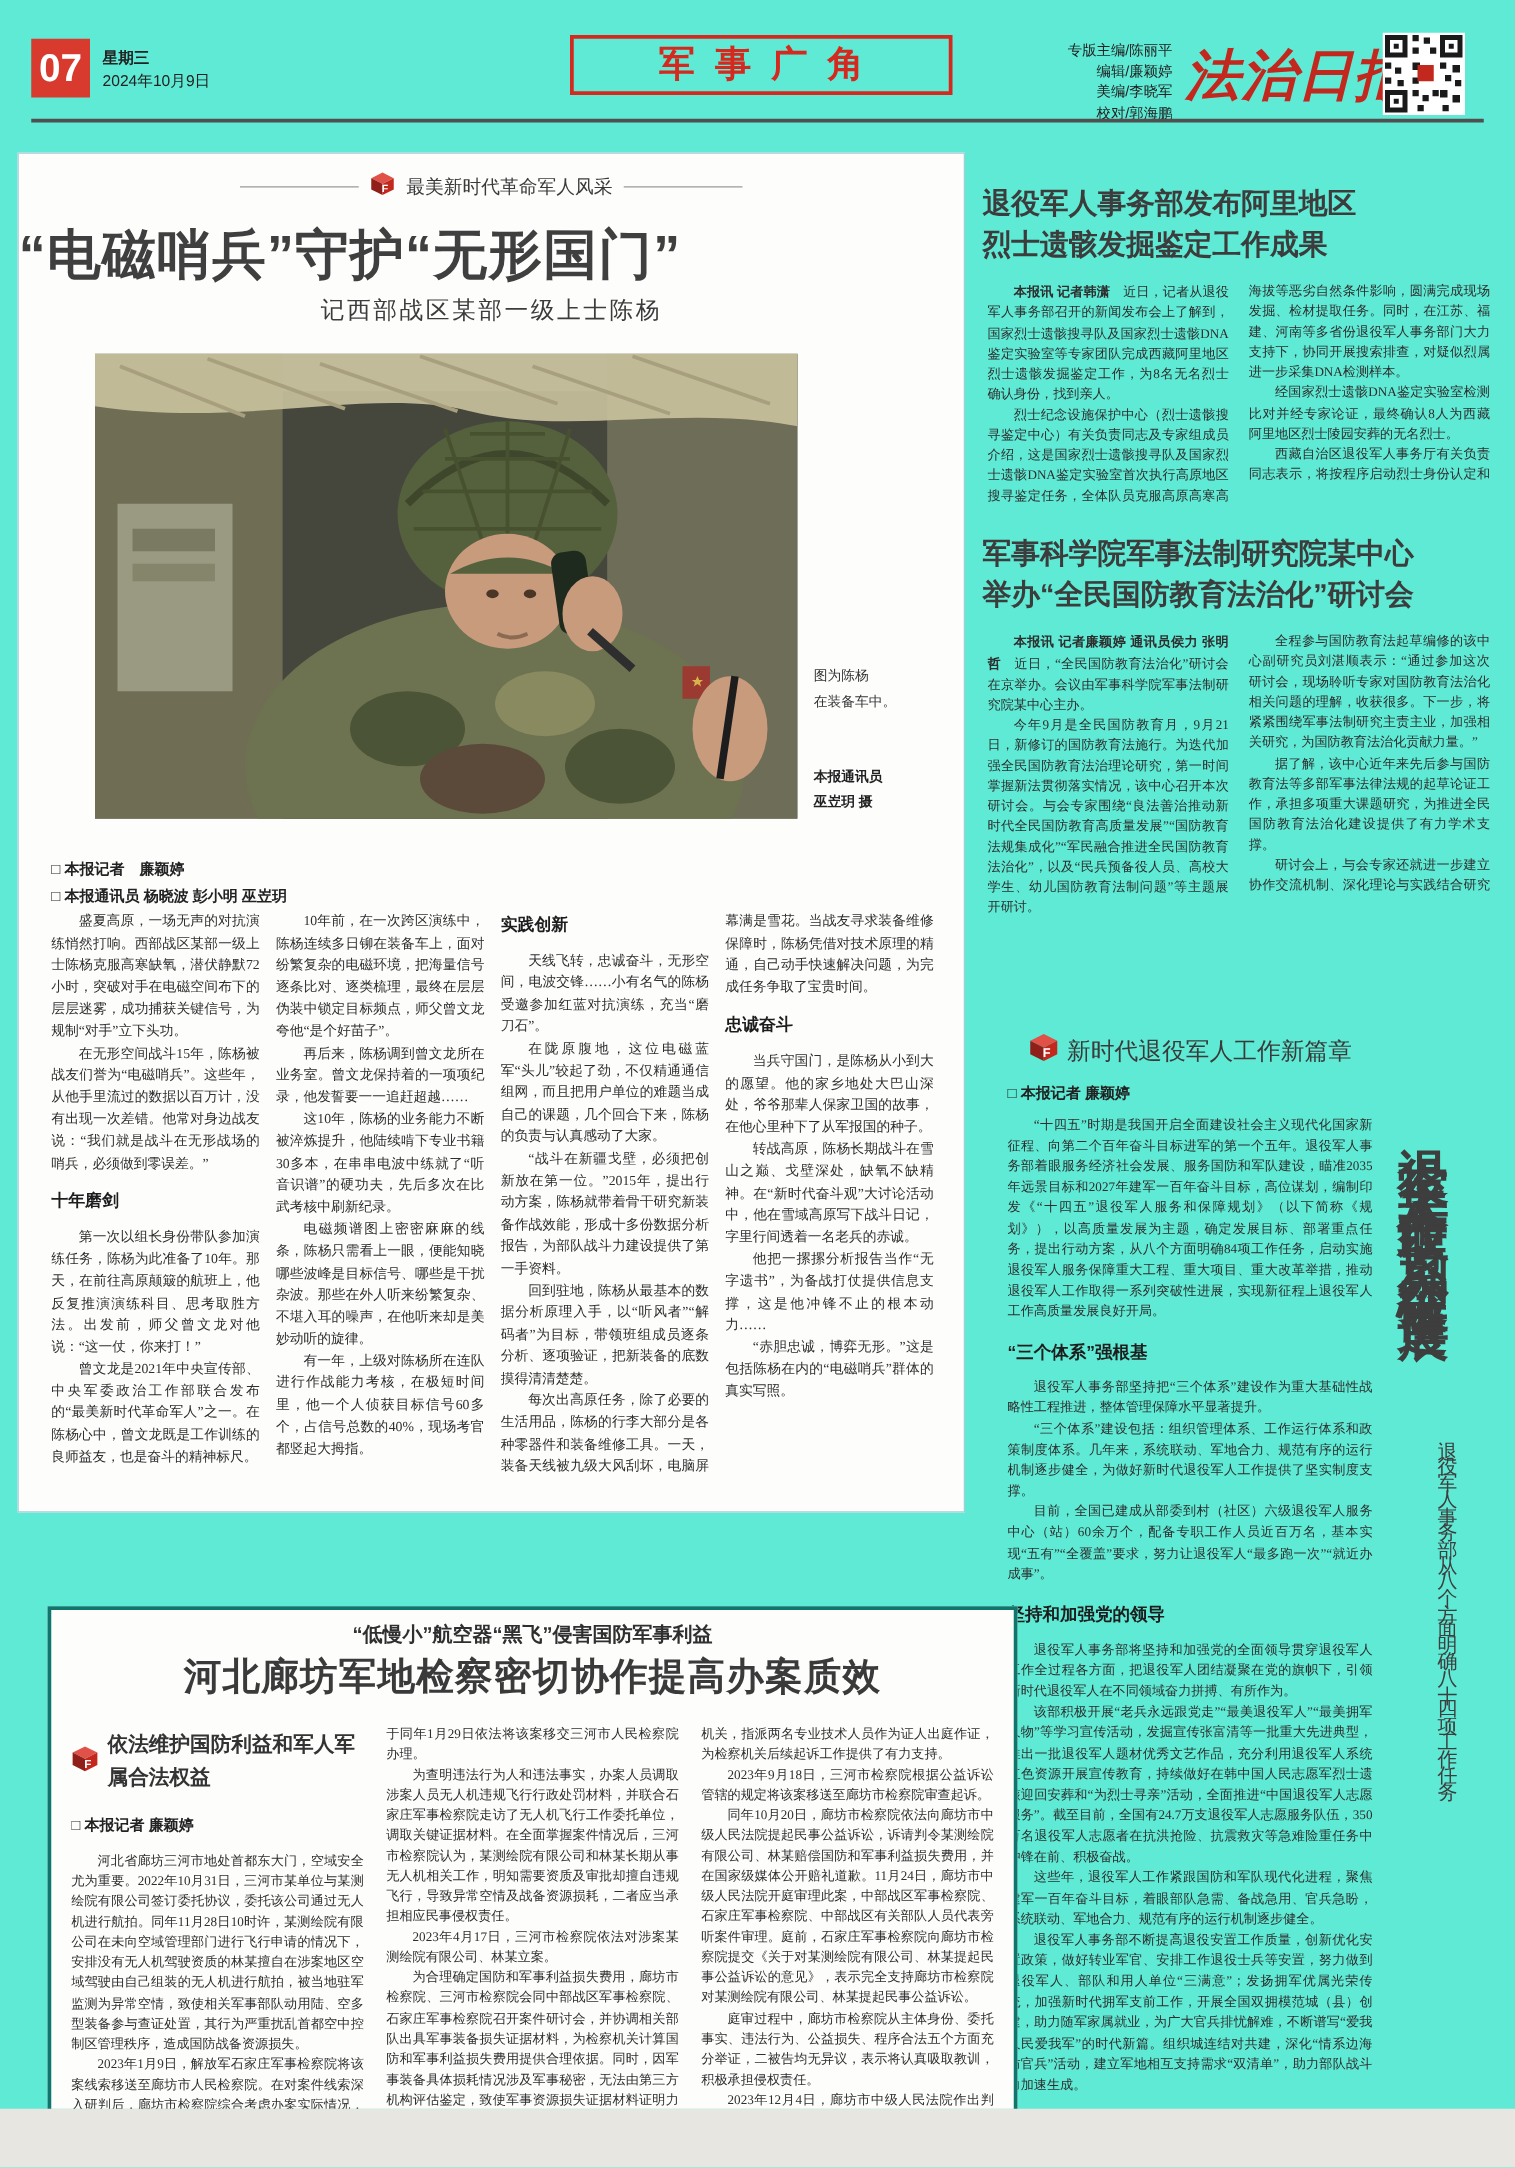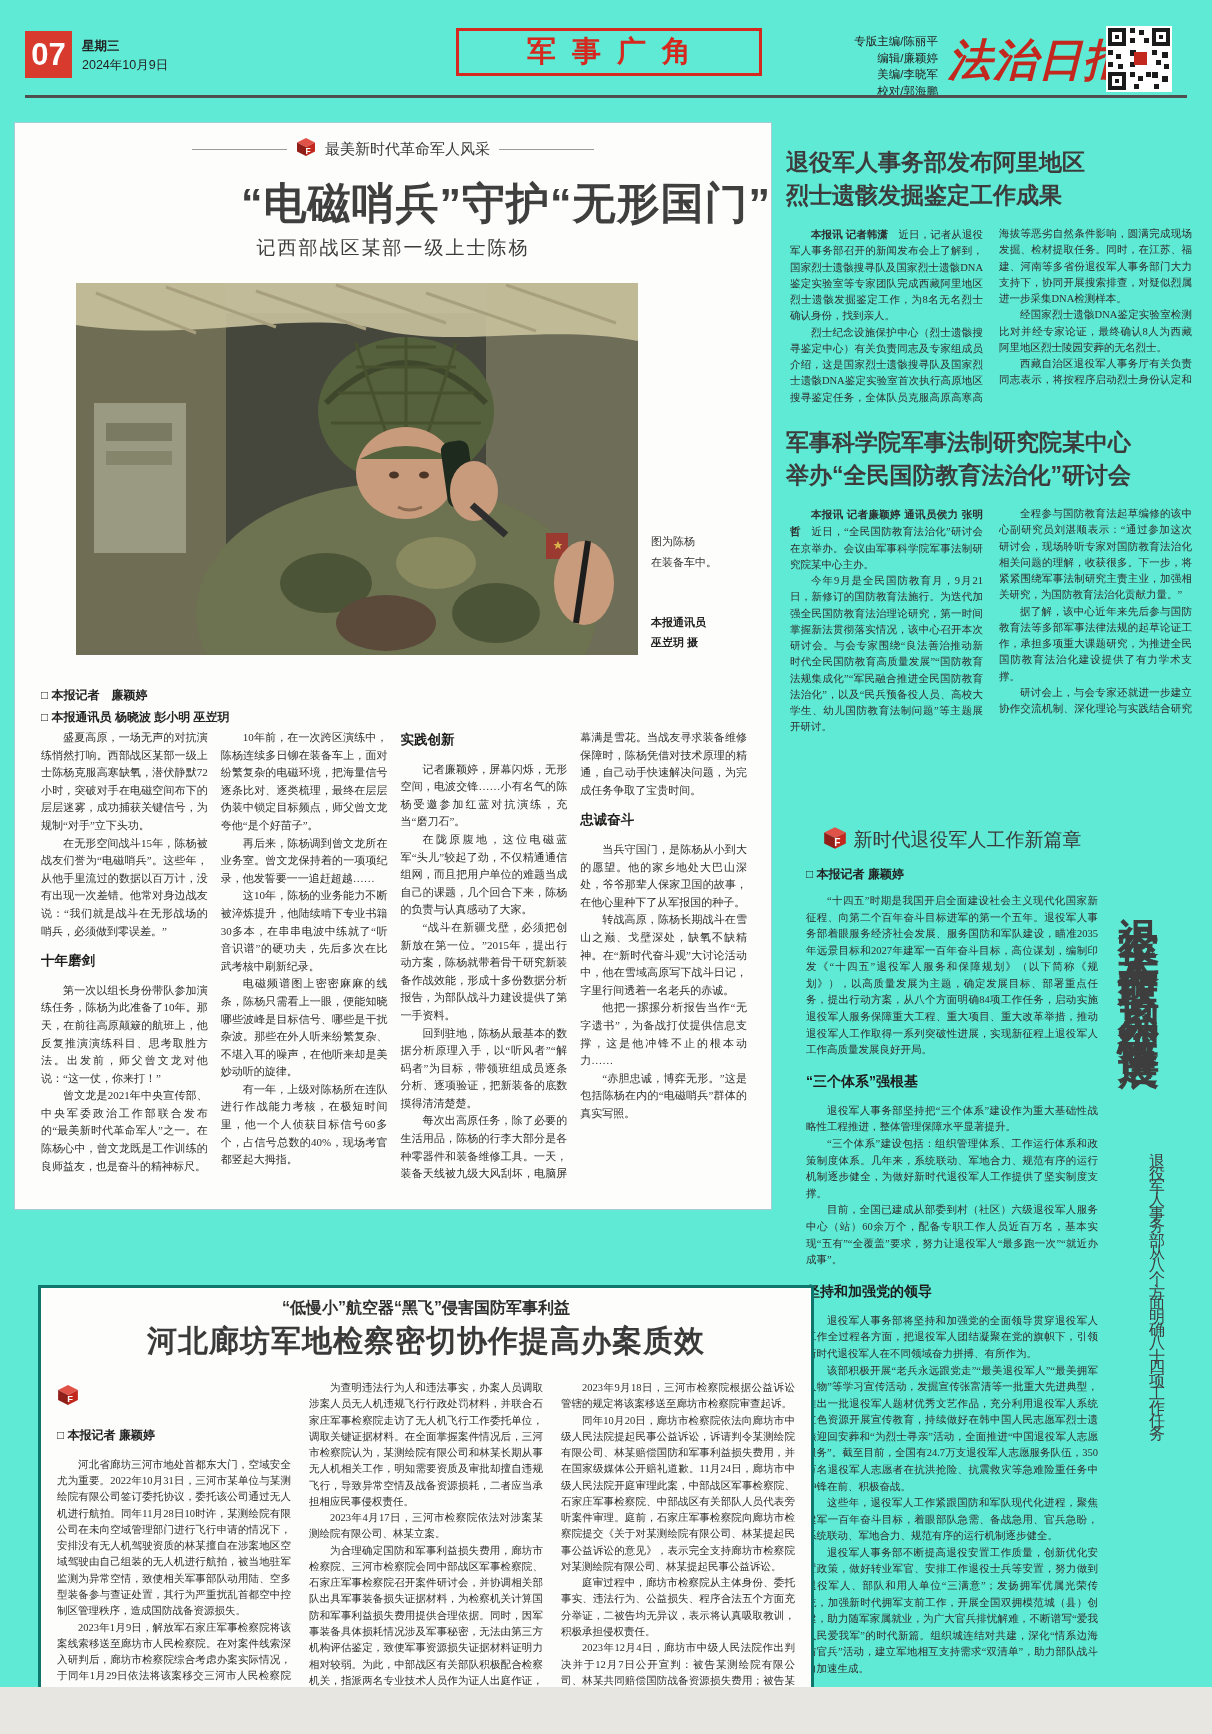--- a/index.html
+++ b/index.html
@@ -19,21 +19,21 @@
     font-family:"Liberation Serif",serif;font-weight:bold;font-style:italic;font-size:44px;line-height:62px;
     letter-spacing:1px;white-space:nowrap;}
   .qr{position:absolute;left:1106px;top:26px;}
   .head-rule{position:absolute;left:25px;top:95px;width:1162px;height:3px;background:#4f4f4f;}
 
   
   .main-box{position:absolute;left:14px;top:122px;width:756px;height:1086px;border:1px solid #a8cbd8;background:#fdfdfc;}
   .badge-row{position:absolute;left:0;top:14px;width:100%;display:flex;align-items:center;justify-content:center;gap:9px;}
   .badge-row .rule{width:95px;height:1px;background:#9a9a9a;}
   .badge-row .badge-label{font-size:15px;color:#3a3a3a;}
-  .main-headline{position:absolute;left:0;top:52px;width:100%;text-align:right;font-size:43px;font-weight:600;
+  .main-headline{position:absolute;left:0;top:52px;width:100%;text-align:left;font-size:43px;font-weight:600;
     color:#3f3f3f;letter-spacing:1px;}
   .main-subtitle{position:absolute;left:0;top:112px;width:100%;text-align:center;font-size:19px;color:#3c3c3c;letter-spacing:2px;}
   .photo-wrap{position:absolute;left:61px;top:160px;width:562px;height:372px;overflow:hidden;background:#6f6e55;}
   .photo-caption{position:absolute;left:636px;top:408px;width:70px;font-family:"Liberation Serif",serif;
     font-size:11px;line-height:1.9;color:#333;}
   .photo-credit{position:absolute;left:636px;top:490px;width:70px;font-size:11px;font-weight:bold;line-height:1.8;color:#222;}
   .main-byline{position:absolute;left:26px;top:562px;font-size:12px;font-weight:bold;line-height:1.8;color:#222;}
   .main-body{position:absolute;left:26px;top:606px;width:706px;height:462px;overflow:hidden;
     column-count:4;column-gap:13px;column-fill:auto;
     font-family:"Liberation Serif",serif;font-size:11px;line-height:1.6;color:#2e2e2e;}
@@ -204,21 +204,21 @@
         <p class="art-p">在无形空间战斗15年，陈杨被战友们誉为“电磁哨兵”。这些年，从他手里流过的数据以百万计，没有出现一次差错。他常对身边战友说：“我们就是战斗在无形战场的哨兵，必须做到零误差。”</p>
         <div class="col-subhead">十年磨剑</div>
         <p class="art-p">第一次以组长身份带队参加演练任务，陈杨为此准备了10年。那天，在前往高原颠簸的航班上，他反复推演演练科目、思考取胜方法。出发前，师父曾文龙对他说：“这一仗，你来打！”</p>
         <p class="art-p">曾文龙是2021年中央宣传部、中央军委政治工作部联合发布的“最美新时代革命军人”之一。在陈杨心中，曾文龙既是工作训练的良师益友，也是奋斗的精神标尺。</p>
         <p class="art-p">10年前，在一次跨区演练中，陈杨连续多日铆在装备车上，面对纷繁复杂的电磁环境，把海量信号逐条比对、逐类梳理，最终在层层伪装中锁定目标频点，师父曾文龙夸他“是个好苗子”。</p>
         <p class="art-p">再后来，陈杨调到曾文龙所在业务室。曾文龙保持着的一项项纪录，他发誓要一一追赶超越……</p>
         <p class="art-p">这10年，陈杨的业务能力不断被淬炼提升，他陆续啃下专业书籍30多本，在串串电波中练就了“听音识谱”的硬功夫，先后多次在比武考核中刷新纪录。</p>
         <p class="art-p">电磁频谱图上密密麻麻的线条，陈杨只需看上一眼，便能知晓哪些波峰是目标信号、哪些是干扰杂波。那些在外人听来纷繁复杂、不堪入耳的噪声，在他听来却是美妙动听的旋律。</p>
         <p class="art-p">有一年，上级对陈杨所在连队进行作战能力考核，在极短时间里，他一个人侦获目标信号60多个，占信号总数的40%，现场考官都竖起大拇指。</p>
         <div class="col-subhead">实践创新</div>
-        <p class="art-p">记者廉颖婷，屏幕闪烁，无形空间，电波交锋……小有名气的陈杨受邀参加红蓝对抗演练，充当“磨刀石”。</p>
+        <p class="art-p">天线飞转，忠诚奋斗，无形空间，电波交锋……小有名气的陈杨受邀参加红蓝对抗演练，充当“磨刀石”。</p>
         <p class="art-p">在陇原腹地，这位电磁蓝军“头儿”较起了劲，不仅精通通信组网，而且把用户单位的难题当成自己的课题，几个回合下来，陈杨的负责与认真感动了大家。</p>
         <p class="art-p">“战斗在新疆戈壁，必须把创新放在第一位。”2015年，提出行动方案，陈杨就带着骨干研究新装备作战效能，形成十多份数据分析报告，为部队战斗力建设提供了第一手资料。</p>
         <p class="art-p">回到驻地，陈杨从最基本的数据分析原理入手，以“听风者”“解码者”为目标，带领班组成员逐条分析、逐项验证，把新装备的底数摸得清清楚楚。</p>
         <p class="art-p">每次出高原任务，除了必要的生活用品，陈杨的行李大部分是各种零器件和装备维修工具。一天，装备天线被九级大风刮坏，电脑屏幕满是雪花。当战友寻求装备维修保障时，陈杨凭借对技术原理的精通，自己动手快速解决问题，为完成任务争取了宝贵时间。</p>
         <div class="col-subhead">忠诚奋斗</div>
         <p class="art-p">当兵守国门，是陈杨从小到大的愿望。他的家乡地处大巴山深处，爷爷那辈人保家卫国的故事，在他心里种下了从军报国的种子。</p>
         <p class="art-p">转战高原，陈杨长期战斗在雪山之巅、戈壁深处，缺氧不缺精神。在“新时代奋斗观”大讨论活动中，他在雪域高原写下战斗日记，字里行间透着一名老兵的赤诚。</p>
         <p class="art-p">他把一摞摞分析报告当作“无字遗书”，为备战打仗提供信息支撑，这是他冲锋不止的根本动力……</p>
         <p class="art-p">“赤胆忠诚，博弈无形。”这是包括陈杨在内的“电磁哨兵”群体的真实写照。</p>
       </div>
@@ -285,20 +285,21 @@
     <div class="red-body">
       <div class="red-badge">
         <span>
           <svg width="22" height="22" viewBox="0 0 20 20">
             <polygon points="10,1 19,5.5 10,10 1,5.5" fill="#e05247"></polygon>
             <polygon points="1,5.5 10,10 10,19 1,14.5" fill="#8f1f18"></polygon>
             <polygon points="19,5.5 10,10 10,19 19,14.5" fill="#c2281e"></polygon>
             <text x="12" y="16.5" font-size="8.5" font-weight="bold" fill="#fff" text-anchor="middle">F</text>
           </svg>
         </span>
+        <span class="badge-label">依法维护国防利益和军人军属合法权益</span>
       </div>
       <div class="red-byline">□ 本报记者 廉颖婷</div>
       <div>
           <p class="art-p">河北省廊坊三河市地处首都东大门，空域安全尤为重要。2022年10月31日，三河市某单位与某测绘院有限公司签订委托协议，委托该公司通过无人机进行航拍。同年11月28日10时许，某测绘院有限公司在未向空域管理部门进行飞行申请的情况下，安排没有无人机驾驶资质的林某擅自在涉案地区空域驾驶由自己组装的无人机进行航拍，被当地驻军监测为异常空情，致使相关军事部队动用陆、空多型装备参与查证处置，其行为严重扰乱首都空中控制区管理秩序，造成国防战备资源损失。</p>
           <p class="art-p">2023年1月9日，解放军石家庄军事检察院将该案线索移送至廊坊市人民检察院。在对案件线索深入研判后，廊坊市检察院综合考虑办案实际情况，于同年1月29日依法将该案移交三河市人民检察院办理。</p>
           <p class="art-p">为查明违法行为人和违法事实，办案人员调取涉案人员无人机违规飞行行政处罚材料，并联合石家庄军事检察院走访了无人机飞行工作委托单位，调取关键证据材料。在全面掌握案件情况后，三河市检察院认为，某测绘院有限公司和林某长期从事无人机相关工作，明知需要资质及审批却擅自违规飞行，导致异常空情及战备资源损耗，二者应当承担相应民事侵权责任。</p>
           <p class="art-p">2023年4月17日，三河市检察院依法对涉案某测绘院有限公司、林某立案。</p>
           <p class="art-p">为合理确定国防和军事利益损失费用，廊坊市检察院、三河市检察院会同中部战区军事检察院、石家庄军事检察院召开案件研讨会，并协调相关部队出具军事装备损失证据材料，为检察机关计算国防和军事利益损失费用提供合理依据。同时，因军事装备具体损耗情况涉及军事秘密，无法由第三方机构评估鉴定，致使军事资源损失证据材料证明力相对较弱。为此，中部战区有关部队积极配合检察机关，指派两名专业技术人员作为证人出庭作证，为检察机关后续起诉工作提供了有力支持。</p>
           <p class="art-p">2023年9月18日，三河市检察院根据公益诉讼管辖的规定将该案移送至廊坊市检察院审查起诉。</p>
           <p class="art-p">同年10月20日，廊坊市检察院依法向廊坊市中级人民法院提起民事公益诉讼，诉请判令某测绘院有限公司、林某赔偿国防和军事利益损失费用，并在国家级媒体公开赔礼道歉。11月24日，廊坊市中级人民法院开庭审理此案，中部战区军事检察院、石家庄军事检察院、中部战区有关部队人员代表旁听案件审理。庭前，石家庄军事检察院向廊坊市检察院提交《关于对某测绘院有限公司、林某提起民事公益诉讼的意见》，表示完全支持廊坊市检察院对某测绘院有限公司、林某提起民事公益诉讼。</p>

